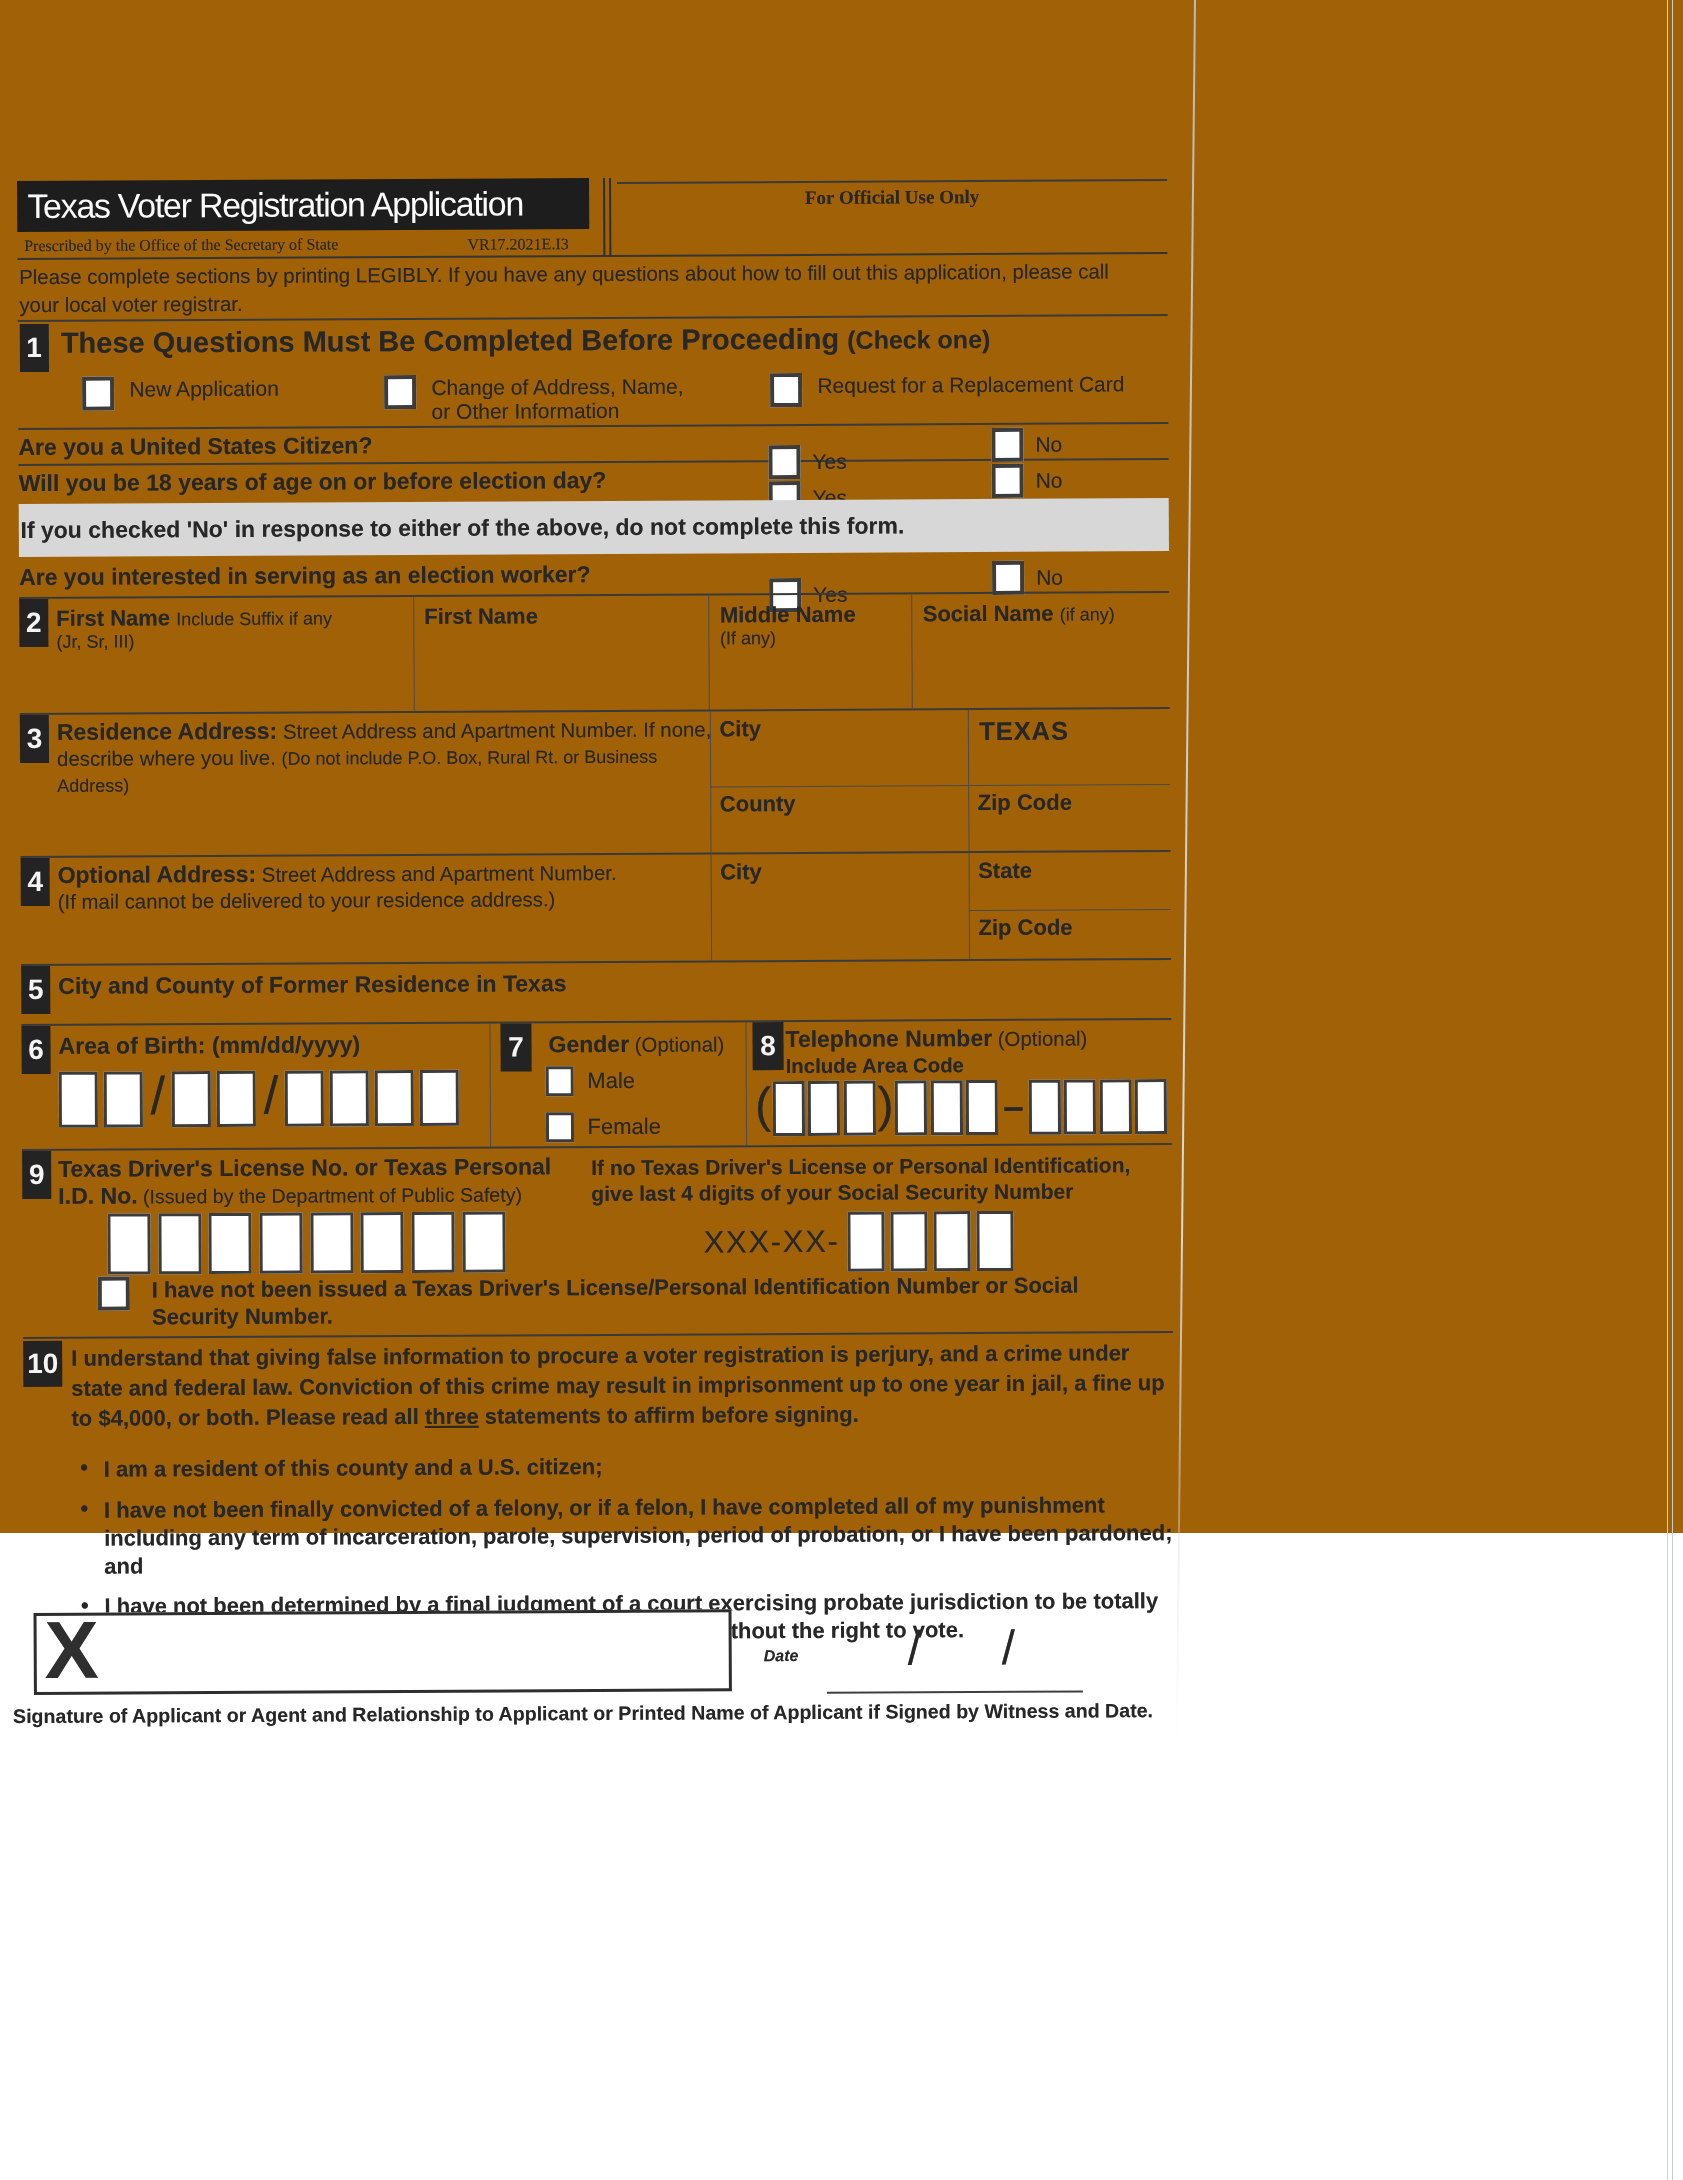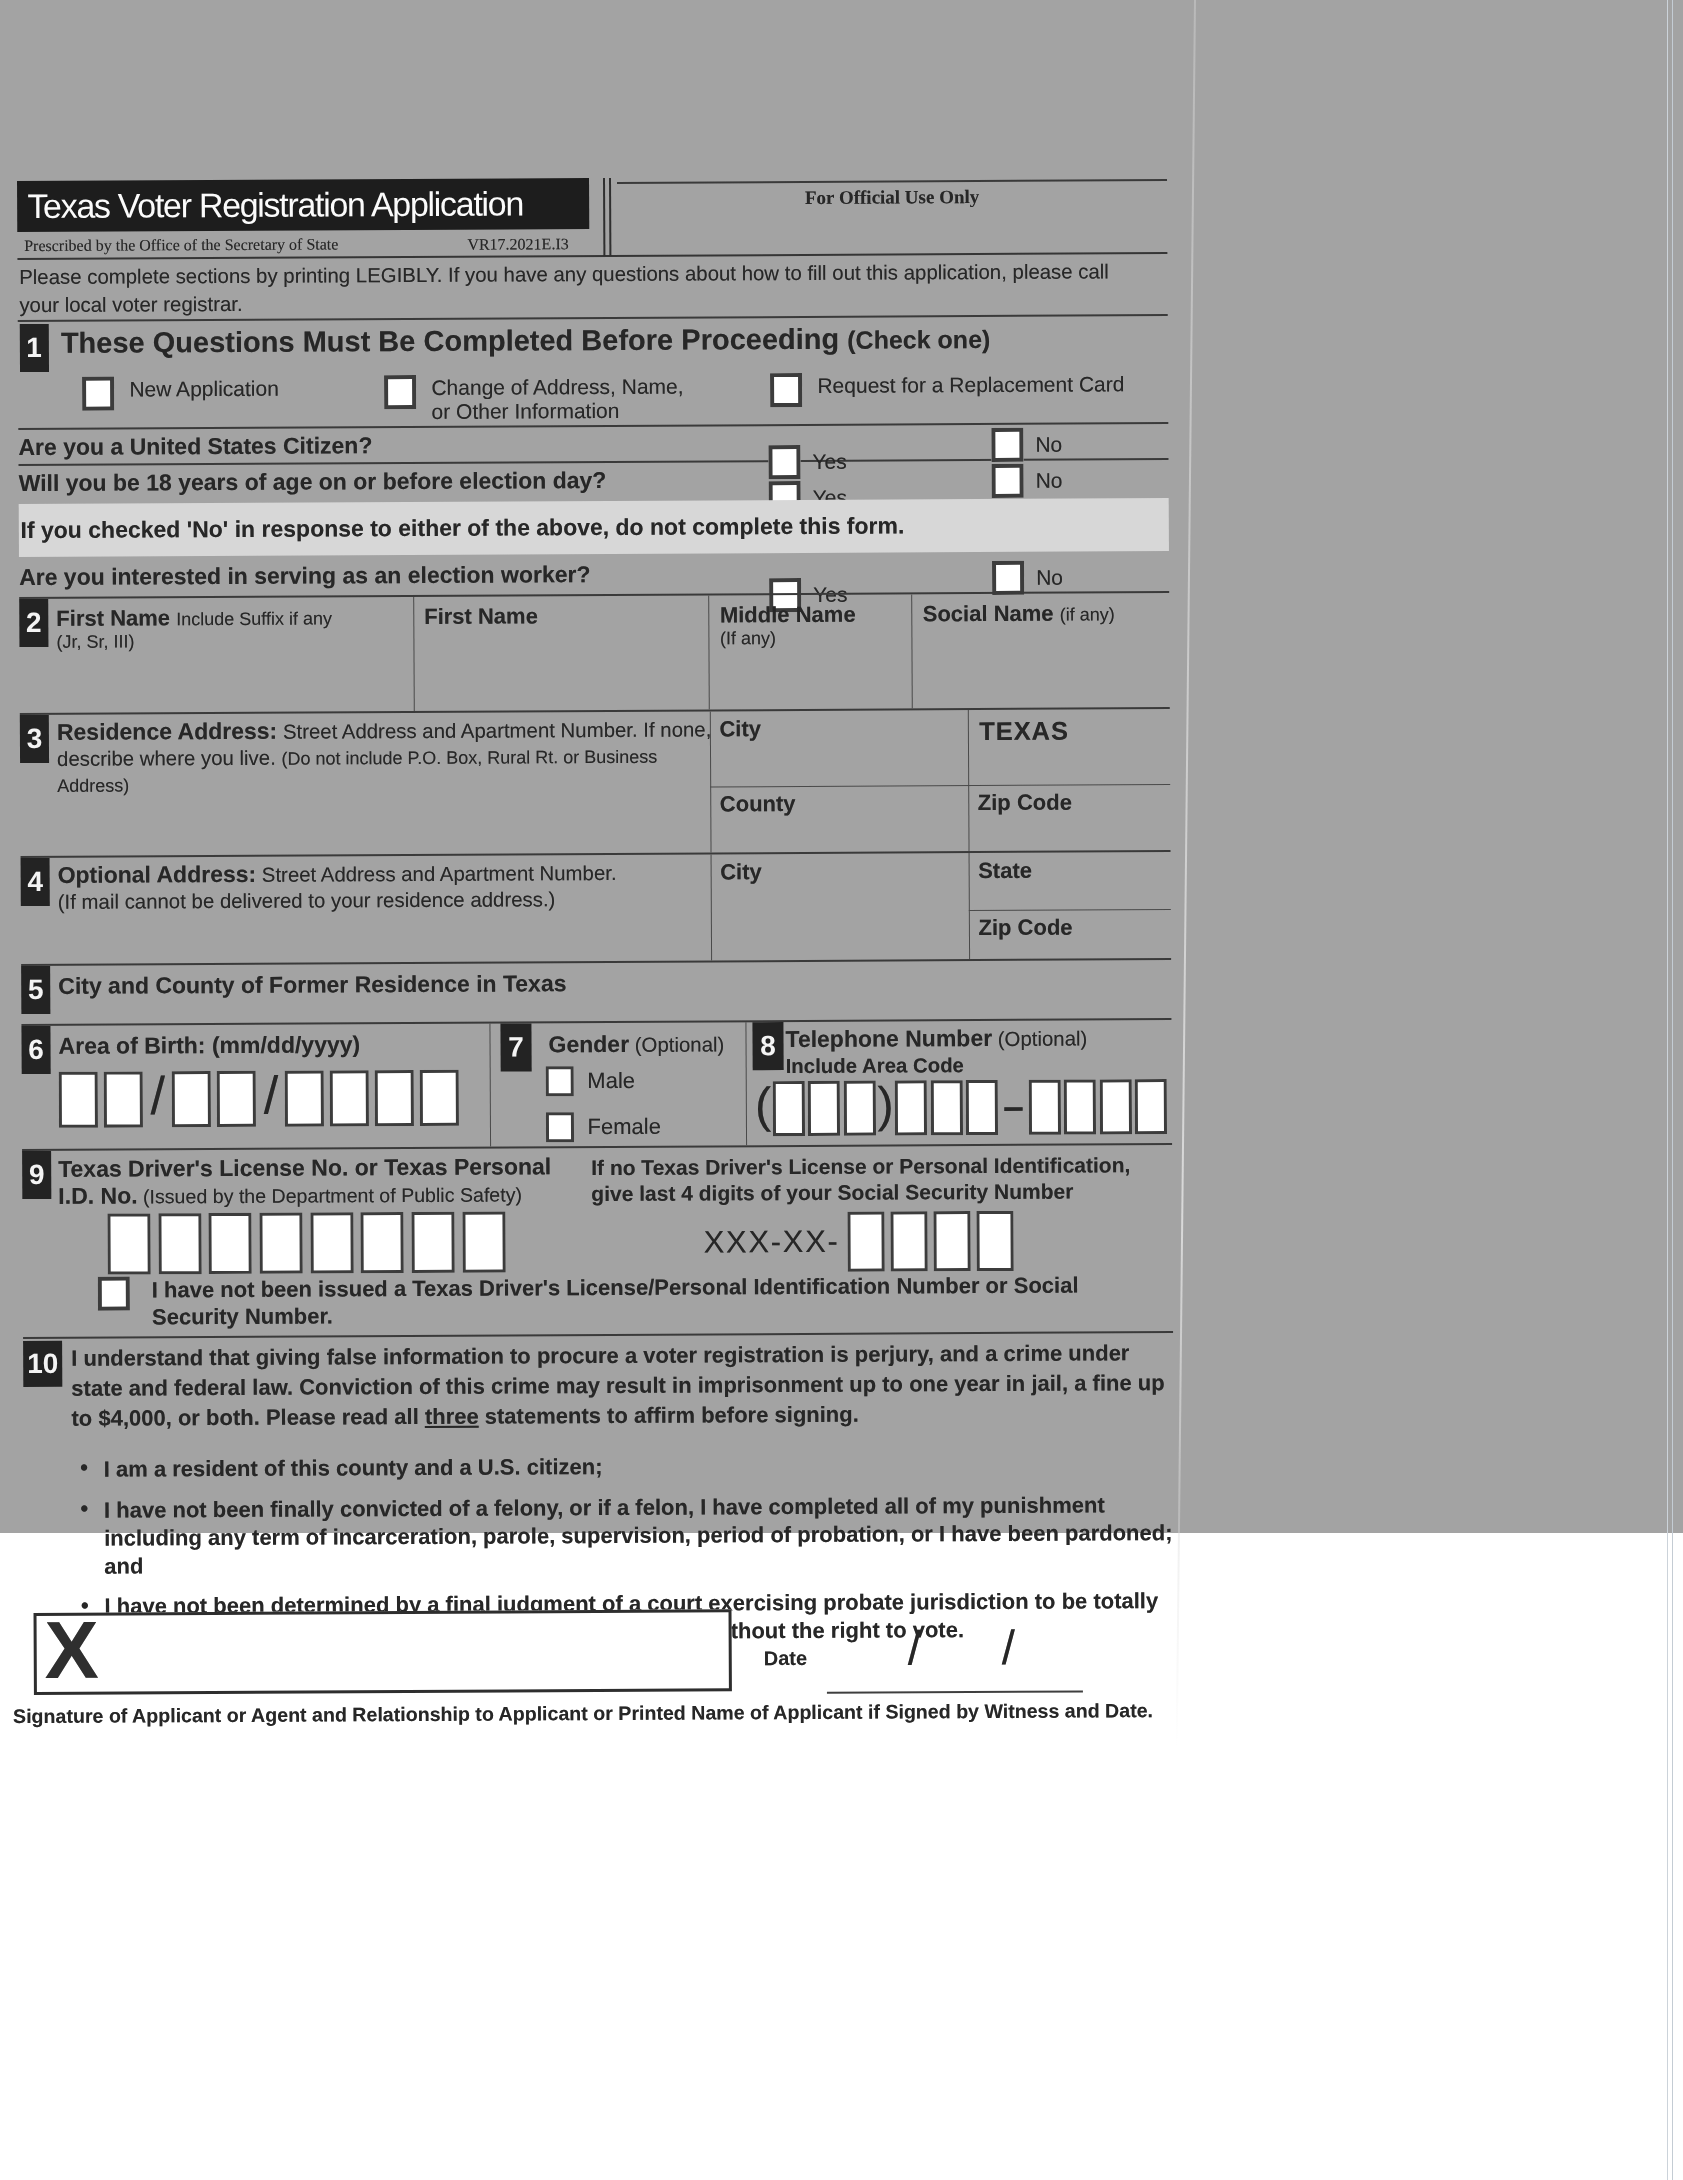--- a/index.html
+++ b/index.html
@@ -1,18 +1,18 @@
 <!DOCTYPE html>
 <html style="font-size:13.6px"><head>
 <meta charset="utf-8">
 <style>
   * { margin:0; padding:0; box-sizing:border-box; }
   html,body { width:1683px; height:2181px; background:#ffffff; overflow:hidden;
               font-family:"Liberation Sans","DejaVu Sans",sans-serif; color:#272727; }
-  .scan { position:relative; width:1683px; height:1533px; background:#a3a3a3; }
+  .scan { position:relative; width:1683px; height:1533px; background:#a16207; }
   
   .sheet-edge-left { position:absolute; left:1194px; top:0; width:1.7px; height:1746px;
                      background:linear-gradient(#b9b9b9,#d9d9d9 70%,rgba(220,220,220,0)); transform:rotate(0.6deg); transform-origin:top left; }
   .sheet-edge-right { position:absolute; right:10.2px; top:0; width:6px; height:2181px;
                       border-left:1.7px solid #ccd3da; border-right:1.7px solid #c4ccd4; }
   .form { position:absolute; left:17px; top:179px; width:1150px; transform:rotate(-0.3deg); transform-origin:15.3px 0;
           text-shadow:0 0 0.5px rgba(45,45,45,.45); }
   .row { position:relative; width:1150px; }
   .rule-b { border-bottom:2.6px solid #3a3a3a; }
   .badge { position:absolute; background:#232323; color:#f4f4f4; display:flex; align-items:center; justify-content:center;
@@ -110,21 +110,21 @@
   .s10-para { position:absolute; left:48px; top:5.1px; width:1101px; font-size:22px; font-weight:bold; line-height:30px; }
   .s10-para .u { text-decoration:underline; }
   .bullets { position:absolute; left:48px; top:104px; width:1101px; }
   .bullet { position:relative; padding-left:32px; font-size:22px; font-weight:bold; line-height:28px; margin-top:12.8px; }
   .bullet::before { content:"•"; position:absolute; left:8.5px; top:-1.7px; font-size:22px; }
 
   
   .sig { height:128px; }
   .sig-box { position:absolute; left:8.5px; top:10.2px; width:698px; height:82px; border:3.4px solid #2e2e2e; background:#fff; }
   .sig-x { position:absolute; left:8.5px; top:-12px; font-size:81px; font-weight:bold; color:#2f2f2f; }
-  .date-lbl { position:absolute; left:739px; top:48px; font-size:20px; font-weight:bold; }
+  .date-lbl { position:absolute; left:739px; top:48px; font-size:16px; font-weight:bold;font-style:italic; }
   .date-line { position:absolute; left:802px; top:10.2px; width:256px; height:85px; border-bottom:2.6px solid #3f3f3f; }
   .date-line .sl { position:absolute; top:12px; font-size:48px; font-weight:300; }
   .sl1 { left:81px; } .sl2 { left:175px; }
   .sig-caption { position:absolute; left:-12px; top:102px; width:1175px; font-size:19.6px; font-weight:bold; }
 </style>
 </head>
 <body>
 
 <div class="scan">
   <div class="sheet-edge-left"></div>

